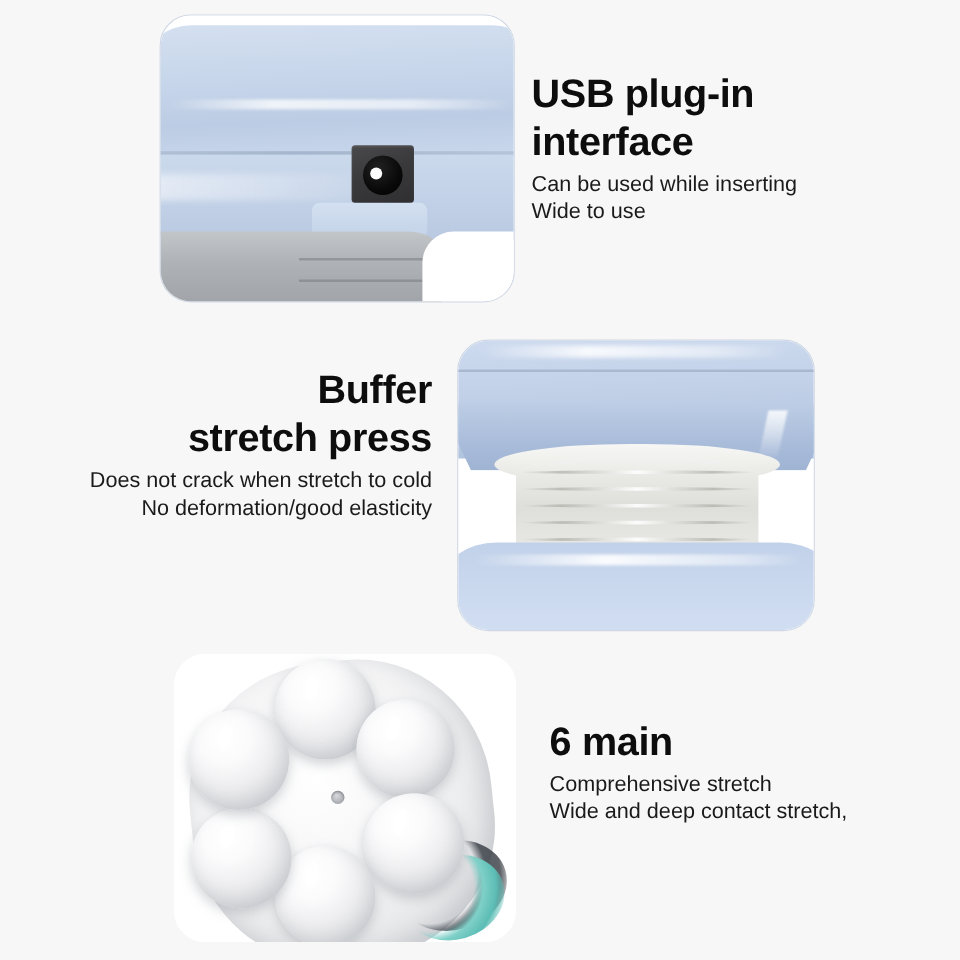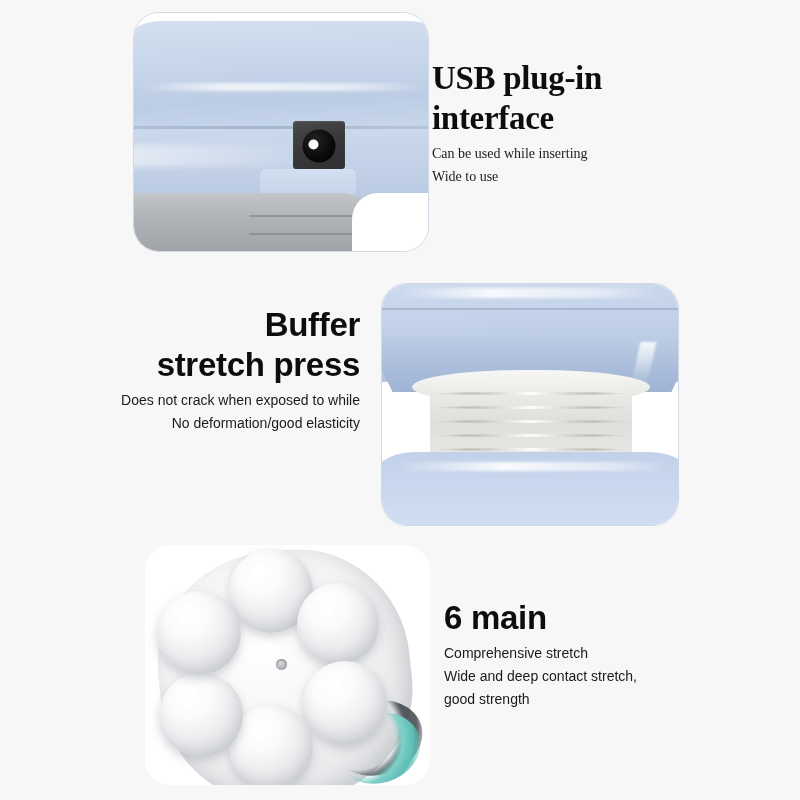--- a/index.html
+++ b/index.html
@@ -24,21 +24,21 @@
   
   .txt { position:absolute; }
   .headline {
     font-weight:bold;
     font-size:33px;
     line-height:40px;
     color:#0d0d0d;
     letter-spacing:-0.3px;
   }
   .subline {
-    font-size:14px;
+    font-size:18px;
     line-height:23px;
     color:#1a1a1a;
     margin-top:4px;
   }
   .align-right { text-align:right; }
   .align-left  { text-align:left; }
 
   
   #card-usb { left:133px; top:12px; width:296px; height:240px; }
   .usb-scene { position:absolute; inset:0; background:#ffffff; }
@@ -225,21 +225,21 @@
       </div>
       <div class="usb-silicone">
         <div class="rib" style="top:22px"></div>
         <div class="rib" style="top:40px"></div>
         <div class="rib" style="top:58px"></div>
       </div>
       <div class="usb-white-notch"></div>
     </div>
   </div>
 
-  <div class="txt align-left" style="left:432px; top:58px; width:290px;font-family:Liberation Serif, serif;">
+  <div class="txt align-left" style="left:443px; top:58px; width:290px;">
     <div class="headline">
       <div>USB plug-in</div>
       <div>interface</div>
     </div>
     <div class="subline">
       <div>Can be used while inserting</div>
       <div>Wide to use</div>
     </div>
   </div>
 
@@ -261,21 +261,21 @@
       <div class="buf-bottom"></div>
     </div>
   </div>
 
   <div class="txt align-right" style="left:20px; top:305px; width:340px;">
     <div class="headline">
       <div>Buffer</div>
       <div>stretch press</div>
     </div>
     <div class="subline">
-      <div>Does not crack when exposed to while</div>
+      <div>Does not crack when stretch to cold</div>
       <div>No deformation/good elasticity</div>
     </div>
   </div>
 
   <div class="card" id="card-heads">
     <div class="heads-scene">
       <div class="head-plate"></div>
       <div class="dark-edge"></div>
       <div class="teal-edge"></div>
 
@@ -283,24 +283,23 @@
       <div class="ball" style="left:152px; top:38px;  width:82px; height:82px;"></div>
       <div class="ball" style="left:158px; top:116px; width:84px; height:84px;"></div>
       <div class="ball" style="left:84px;  top:160px; width:84px; height:84px;"></div>
       <div class="ball" style="left:14px;  top:128px; width:84px; height:84px;"></div>
       <div class="ball" style="left:12px;  top:46px;  width:84px; height:84px;"></div>
 
       <div class="center-hole"></div>
     </div>
   </div>
 
-  <div class="txt align-left" style="left:444px; top:598px; width:320px;">
+  <div class="txt align-left" style="left:458px; top:598px; width:320px;">
     <div class="headline">
       <div>6 main</div>
     </div>
     <div class="subline">
       <div>Comprehensive stretch</div>
       <div>Wide and deep contact stretch,</div>
-      <div>good strength</div>
     </div>
   </div>
 
 </div>
 
 </body></html>

